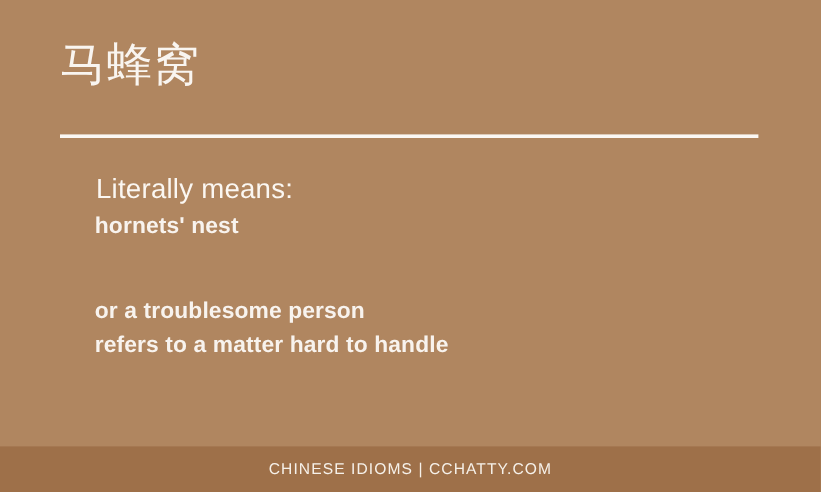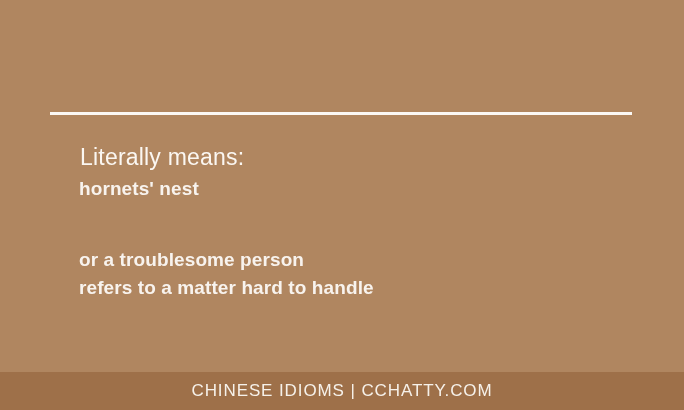--- a/index.html
+++ b/index.html
@@ -108,34 +108,35 @@
     bottom: 0;
     width: 684px;
     height: 38px;
     background: #9e7049;
     display: flex;
     align-items: center;
     justify-content: center;
   }
 
   .footer-text {
-    font-size: 17px;
+    font-size: 13px;
     line-height: 16px;
     color: #f6f1ea;
     letter-spacing: 0.9px;
     font-weight: 400;
     white-space: nowrap;
   }
 </style>
 </head>
 <body>
 
 <div class="card">
 
   <div class="header">
+    <div class="idiom-title">马蜂窝</div>
   </div>
 
   <div class="divider"></div>
 
   <div class="sections">
 
     <div class="section">
       <div class="section-heading">Literally means:</div>
       <div class="section-line">hornets' nest</div>
     </div>

